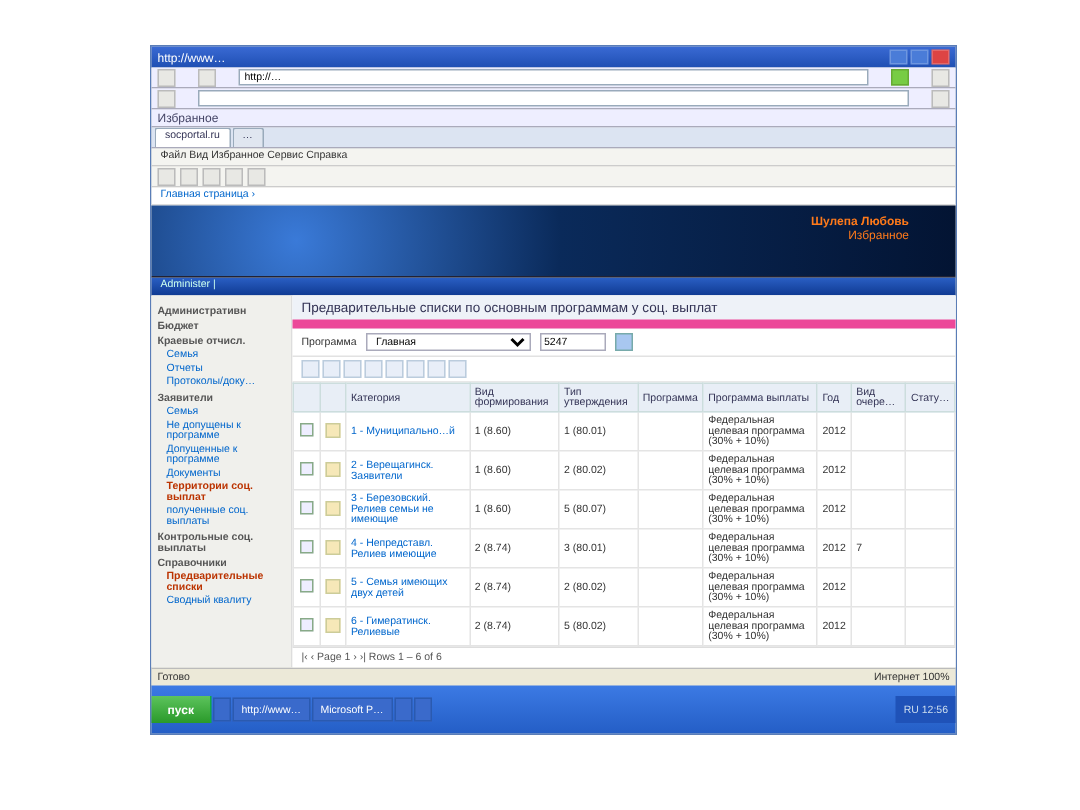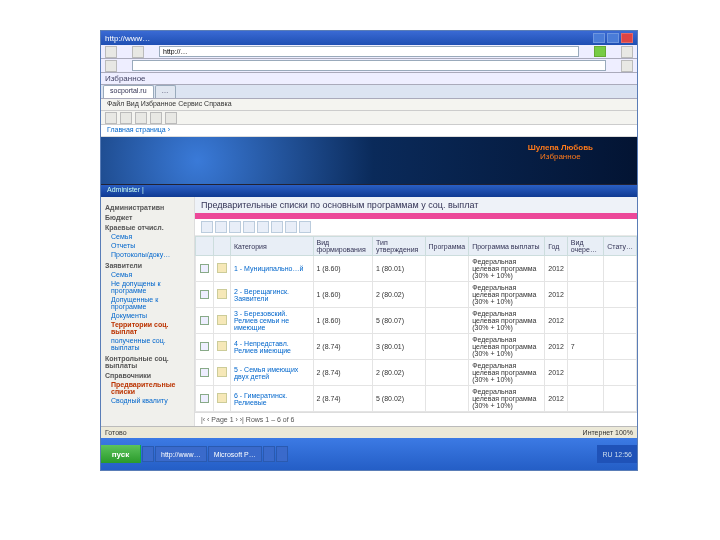--- a/index.html
+++ b/index.html
@@ -16,21 +16,21 @@
   .go { width:12px;height:11px;background:#7c4;border:1px solid #6a3;}
   .favrow{height:12px;background:#eef;border-bottom:1px solid #aab;padding:1px 4px;color:#446;}
   .tabrow{height:14px;background:#dce4f2;border-bottom:1px solid #aab;display:flex;align-items:flex-end;padding:0 2px;gap:1px;}
   .tab{height:13px;padding:1px 6px;background:#fff;border:1px solid #9ab;border-bottom:none;border-radius:2px 2px 0 0;font-size:7px;color:#335;}
   .tab.inactive{background:#e0e6f0;}
   .menubar{height:12px;background:#f4f4f0;border-bottom:1px solid #ccc;padding:1px 6px;color:#333;font-size:7px;}
   .toolbar2{height:14px;background:#f4f4f0;border-bottom:1px solid #ccc;display:flex;align-items:center;padding:0 4px;gap:3px;}
   .tbtn{width:12px;height:12px;background:#e8e8e4;border:1px solid #bbb;}
   .crumb{height:12px;background:#fff;border-bottom:1px solid #ddd;padding:1px 6px;color:#06c;font-size:7px;}
   .banner{height:48px;background:radial-gradient(circle at 18% 50%, #3a7ad8 0%, #0a2a5a 40%, #031433 100%);position:relative;border-bottom:1px solid #223;}
-  .banner .user{position:absolute;right:44px;top:6px;font-size:8px;text-align:center;margin-left:45px;}
+  .banner .user{position:absolute;right:31px;top:6px;font-size:8px;text-align:right;margin-left:45px;}
   .banner .u1{color:#ff7a1a;font-weight:bold;}
   .banner .u2{color:#ff7a1a;}
   .bannermenu{height:12px;background:linear-gradient(#2a5fc4,#0f3a92);color:#cfe;padding:1px 6px;font-size:7px;}
   .content{display:flex;background:#f6f6f3;}
   .sidebar{width:94px;background:#f0f0ec;border-right:1px solid #ddd;padding:4px 4px;font-size:7px;color:#06c;}
   .sidebar .sec{color:#555;margin:3px 0 1px;font-weight:bold;}
   .sidebar .item{color:#06c;padding:1px 0 1px 6px;cursor:pointer;}
   .sidebar .item.sel{color:#b30;font-weight:bold;}
   .main{flex:1;background:#fff;}
   .mtitle{background:#eef2f8;padding:3px 6px;font-size:9px;color:#335;border-bottom:6px solid #ec4899;}
@@ -120,20 +120,26 @@
           <div class="item">Документы</div>
           <div class="item sel">Территории соц. выплат</div>
           <div class="item">полученные соц. выплаты</div>
           <div class="sec">Контрольные соц. выплаты</div>
           <div class="sec">Справочники</div>
           <div class="item sel">Предварительные списки</div>
           <div class="item">Сводный квалиту</div>
         </div>
       <div class="main">
         <div class="mtitle">Предварительные списки по основным программам у соц. выплат</div>
+        <div class="filters">
+          <span>Программа</span>
+          <select><option>Главная</option></select>
+          <input value="5247" style="">
+          <div class="go2"></div>
+        </div>
         <div class="iconrow" id="ir">
             <div class="irow-i"></div>
             <div class="irow-i"></div>
             <div class="irow-i"></div>
             <div class="irow-i"></div>
             <div class="irow-i"></div>
             <div class="irow-i"></div>
             <div class="irow-i"></div>
             <div class="irow-i"></div>
           </div>

